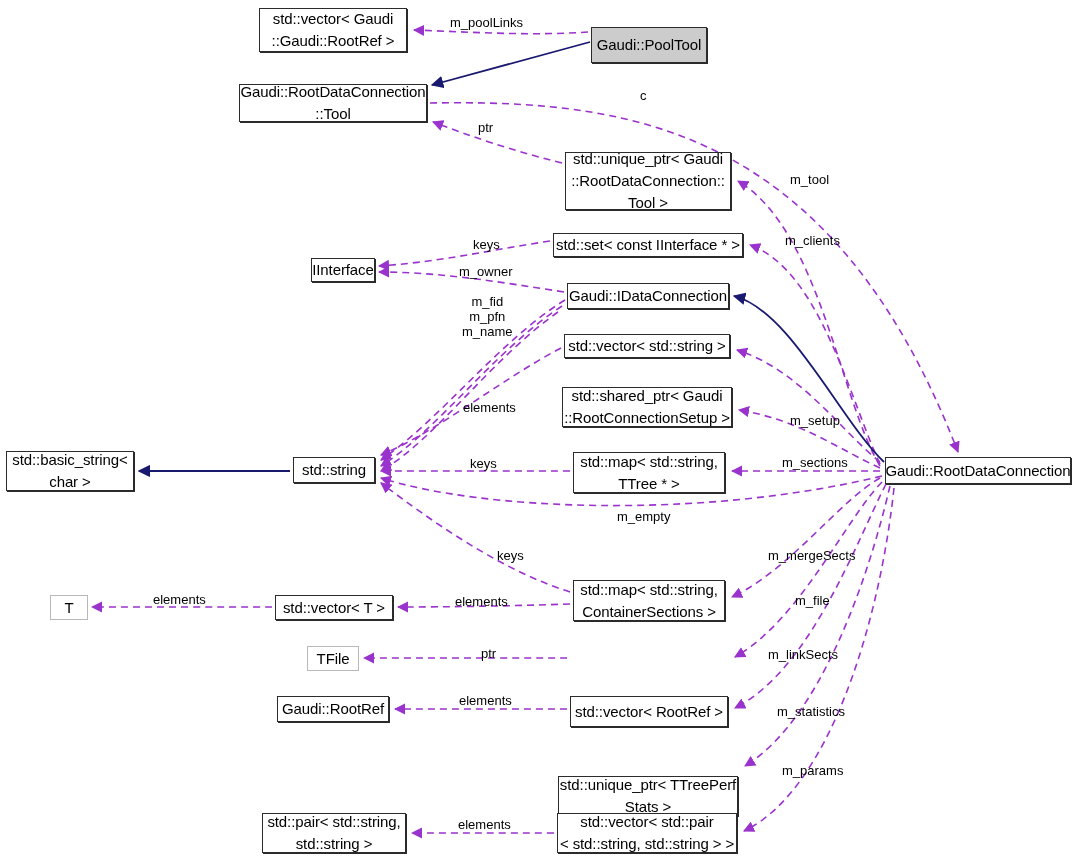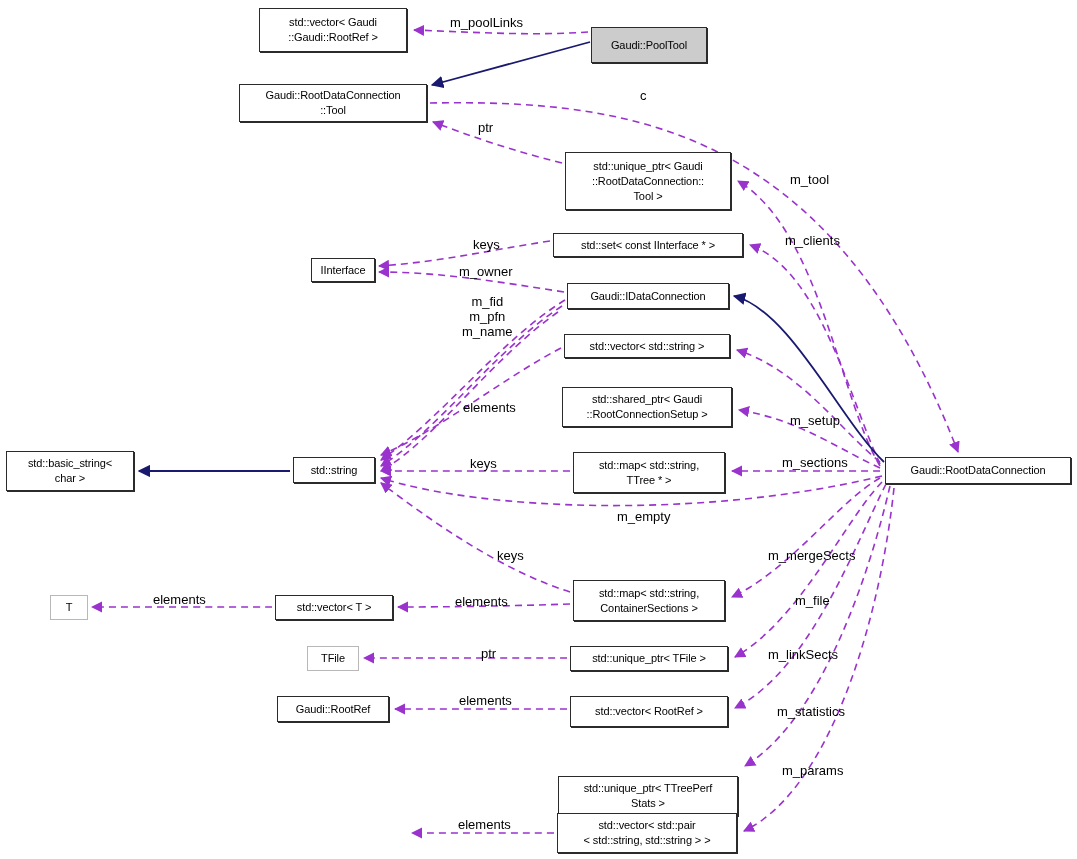--- a/index.html
+++ b/index.html
@@ -26,22 +26,22 @@
   .node {
     position: absolute;
     box-sizing: border-box;
     display: flex;
     align-items: center;
     justify-content: center;
     text-align: center;
     background: #ffffff;
     border: 1px solid #404040;
     color: #000000;
-    font-size: 11px;
-    line-height: 15px;
+    font-size: 15px;
+    line-height: 22px;
     white-space: pre;
     letter-spacing: -0.1px;
     z-index: 5;
   }
   .node.solid {
     border: 1px solid #2b2b2b;
     box-shadow: 1px 1px 0 0 #2b2b2b;
   }
   .node.faint {
     border: 1px solid #b8b8b8;
@@ -176,29 +176,30 @@
 
   <div class="node faint" style="left:50px;top:595px;width:38px;height:25px;">T</div>
 
   <div class="node solid" style="left:275px;top:595px;width:118px;height:25px;">std::vector&lt; T &gt;</div>
 
   <div class="node solid" style="left:573px;top:580px;width:152px;height:41px;">std::map&lt; std::string,
 ContainerSections &gt;</div>
 
   <div class="node faint" style="left:307px;top:646px;width:52px;height:25px;">TFile</div>
 
-  <div class="node solid" style="left:570px;top:646px;width:158px;height:25px;">std::unique_ptr&lt; TFile &gt;</div>
 
   <div class="node solid" style="left:277px;top:696px;width:112px;height:26px;">Gaudi::RootRef</div>
 
   <div class="node solid" style="left:570px;top:696px;width:158px;height:31px;">std::vector&lt; RootRef &gt;</div>
 
   <div class="node solid" style="left:558px;top:748px;width:180px;height:40px;margin-top:28px;">std::unique_ptr&lt; TTreePerf
 Stats &gt;</div>
 
+  <div class="node solid" style="left:262px;top:813px;width:144px;height:40px;">std::pair&lt; std::string,
+std::string &gt;</div>
 
   <div class="node solid" style="left:557px;top:813px;width:180px;height:40px;">std::vector&lt; std::pair
 &lt; std::string, std::string &gt; &gt;</div>
 
   <div class="edge-label" style="left:450px;top:15px;">m_poolLinks</div>
   <div class="edge-label" style="left:640px;top:88px;">c</div>
   <div class="edge-label" style="left:478px;top:120px;">ptr</div>
   <div class="edge-label" style="left:790px;top:172px;">m_tool</div>
   <div class="edge-label" style="left:473px;top:237px;">keys</div>
   <div class="edge-label" style="left:785px;top:233px;">m_clients</div>

